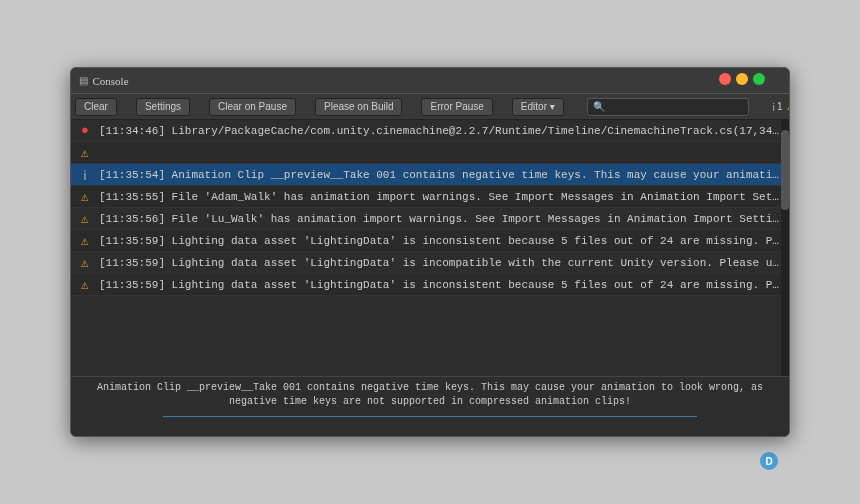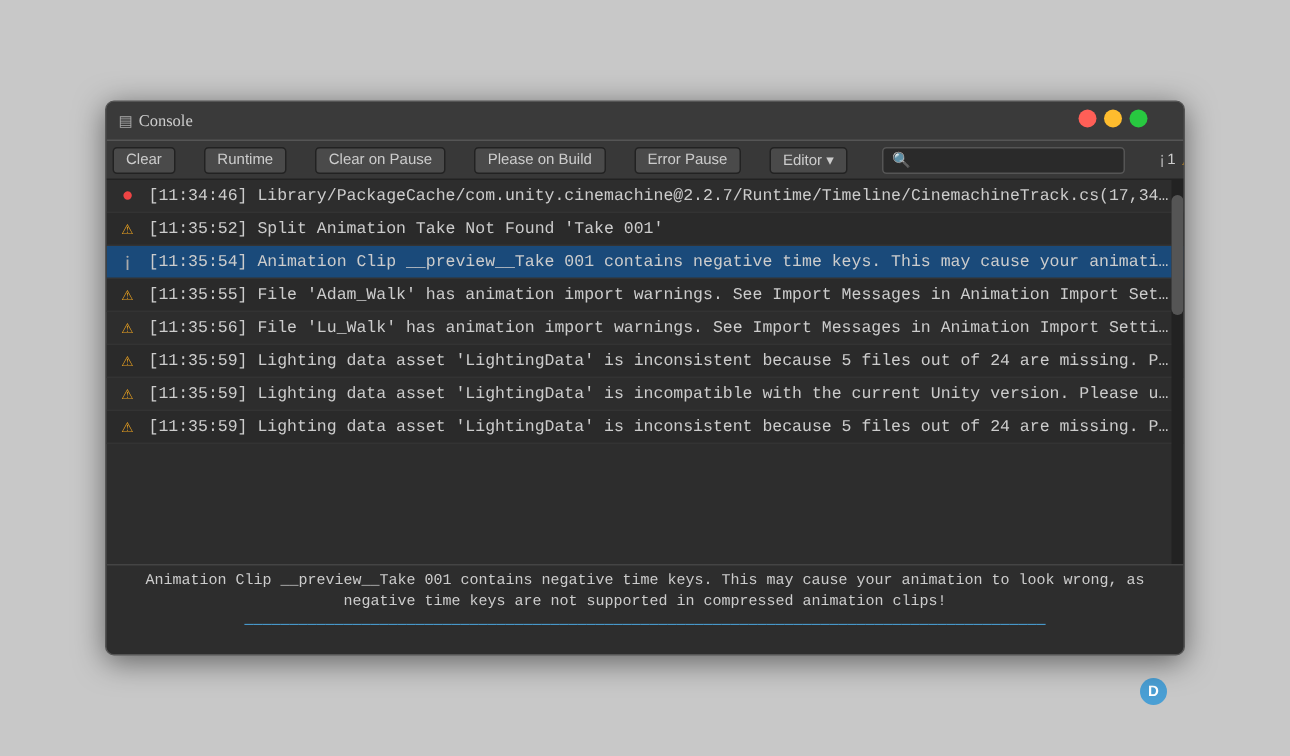--- a/index.html
+++ b/index.html
@@ -284,21 +284,21 @@
 
       <div class="window-controls">
         <button class="win-btn win-close"></button>
         <button class="win-btn win-min"></button>
         <button class="win-btn win-max"></button>
       </div>
     </div>
 
     <div class="toolbar">
       <button class="toolbar-btn">Clear</button>
-      <button class="toolbar-btn">Runtime</button>
+      <button class="toolbar-btn">Settings</button>
       <button class="toolbar-btn">Clear on Pause</button>
       <button class="toolbar-btn">Please on Build</button>
       <button class="toolbar-btn">Error Pause</button>
       <button class="toolbar-btn">Editor ▾</button>
 
       <div class="search-box">
         <span class="search-icon">🔍</span>
         <input class="search-input" type="text" placeholder="" style="">
       </div>
 
@@ -318,21 +318,20 @@
       </div>
     </div>
 
     <div class="log-area" style="position: relative;">
       <div class="log-row">
         <div class="log-icon error-icon">●</div>
         <span class="log-text">[11:34:46] Library/PackageCache/com.unity.cinemachine@2.2.7/Runtime/Timeline/CinemachineTrack.cs(17,34): error CS</span>
       </div>
       <div class="log-row">
         <div class="log-icon warn-icon">⚠</div>
-        <span class="log-text">[11:35:52] Split Animation Take Not Found 'Take 001'</span>
       </div>
       <div class="log-row selected">
         <div class="log-icon info-icon">ℹ</div>
         <span class="log-text">[11:35:54] Animation Clip __preview__Take 001 contains negative time keys. This may cause your animation to look wrong</span>
       </div>
       <div class="log-row">
         <div class="log-icon warn-icon">⚠</div>
         <span class="log-text">[11:35:55] File 'Adam_Walk' has animation import warnings. See Import Messages in Animation Import Settings for more de</span>
       </div>
       <div class="log-row">

